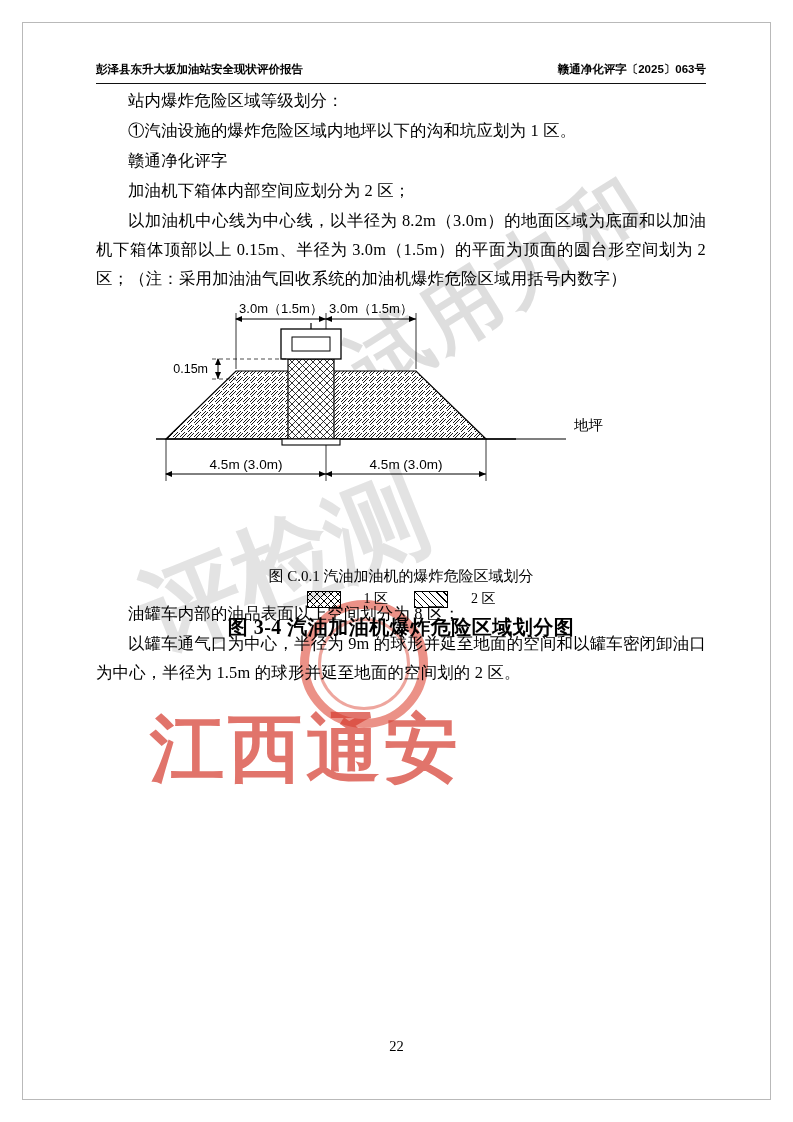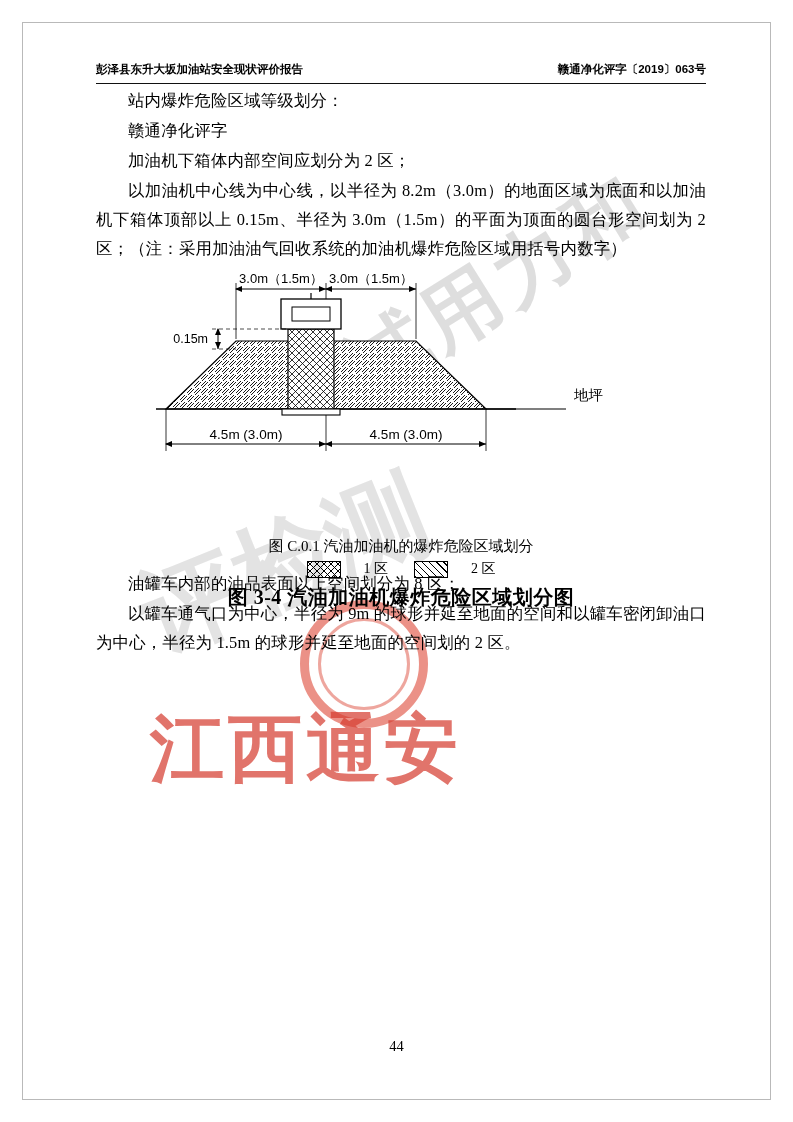--- a/index.html
+++ b/index.html
@@ -186,33 +186,34 @@
 </style>
 </head>
 <body>
 
 <div class="page">
 
   <div class="page-frame"></div>
 
   <div class="header">
     <span>彭泽县东升大坂加油站安全现状评价报告</span>
-    <span>赣通净化评字〔2019〕063号</span>
+    <span>赣通净化评字〔2025〕063号</span>
   </div>
   <div class="header-rule"></div>
 
   <div class="wm wm-grey-sweep">评检测</div>
   <div class="wm wm-text">试用力和</div>
   <div class="wm wm-badge"></div>
   <div class="wm wm-badge-inner"></div>
   <div class="wm wm-text2">江西通安</div>
 
   <div class="content">
 
     <p class="tx ind">站内爆炸危险区域等级划分：</p>
+    <p class="tx ind">①汽油设施的爆炸危险区域内地坪以下的沟和坑应划为 1 区。</p>
     <p class="tx ind">赣通净化评字</p>
     <p class="tx ind">加油机下箱体内部空间应划分为 2 区；</p>
     <p class="tx ind">以加油机中心线为中心线，以半径为 8.2m（3.0m）的地面区域为底面和以加油机下箱体顶部以上 0.15m、半径为 3.0m（1.5m）的平面为顶面的圆台形空间划为 2 区；（注：采用加油油气回收系统的加油机爆炸危险区域用括号内数字）</p>
 
     <div class="figure-wrap">
       <svg width="610" height="250" viewBox="0 0 610 250">
         <defs>
           <pattern id="crossHatch" patternUnits="userSpaceOnUse" width="7" height="7">
             <rect width="7" height="7" fill="#fff"></rect>
             <path d="M0,0 L7,7 M7,0 L0,7" stroke="#000" stroke-width="0.8"></path>
@@ -280,15 +281,15 @@
       </div>
 
       <div class="fig-title">图 3-4 汽油加油机爆炸危险区域划分图</div>
     </div>
 
     <p class="tx ind">油罐车内部的油品表面以上空间划分为 8 区；</p>
     <p class="tx ind">以罐车通气口为中心，半径为 9m 的球形并延至地面的空间和以罐车密闭卸油口为中心，半径为 1.5m 的球形并延至地面的空间划的 2 区。</p>
 
   </div>
 
-  <div class="page-number">44</div>
+  <div class="page-number">22</div>
 
 </div>
 
 </body></html>

